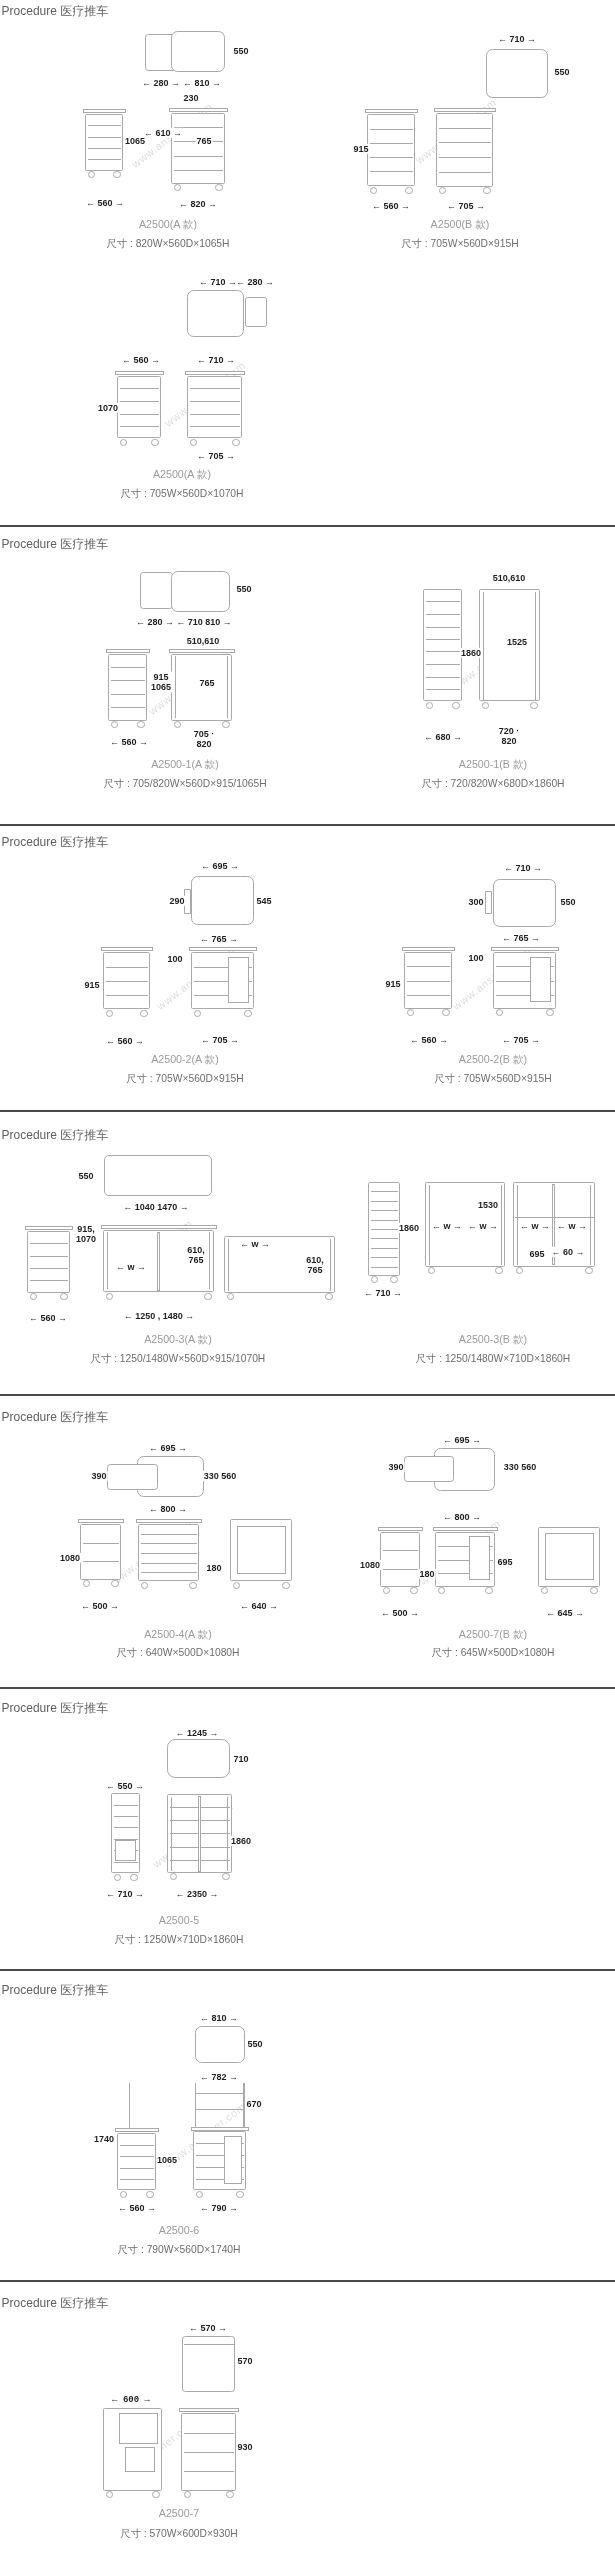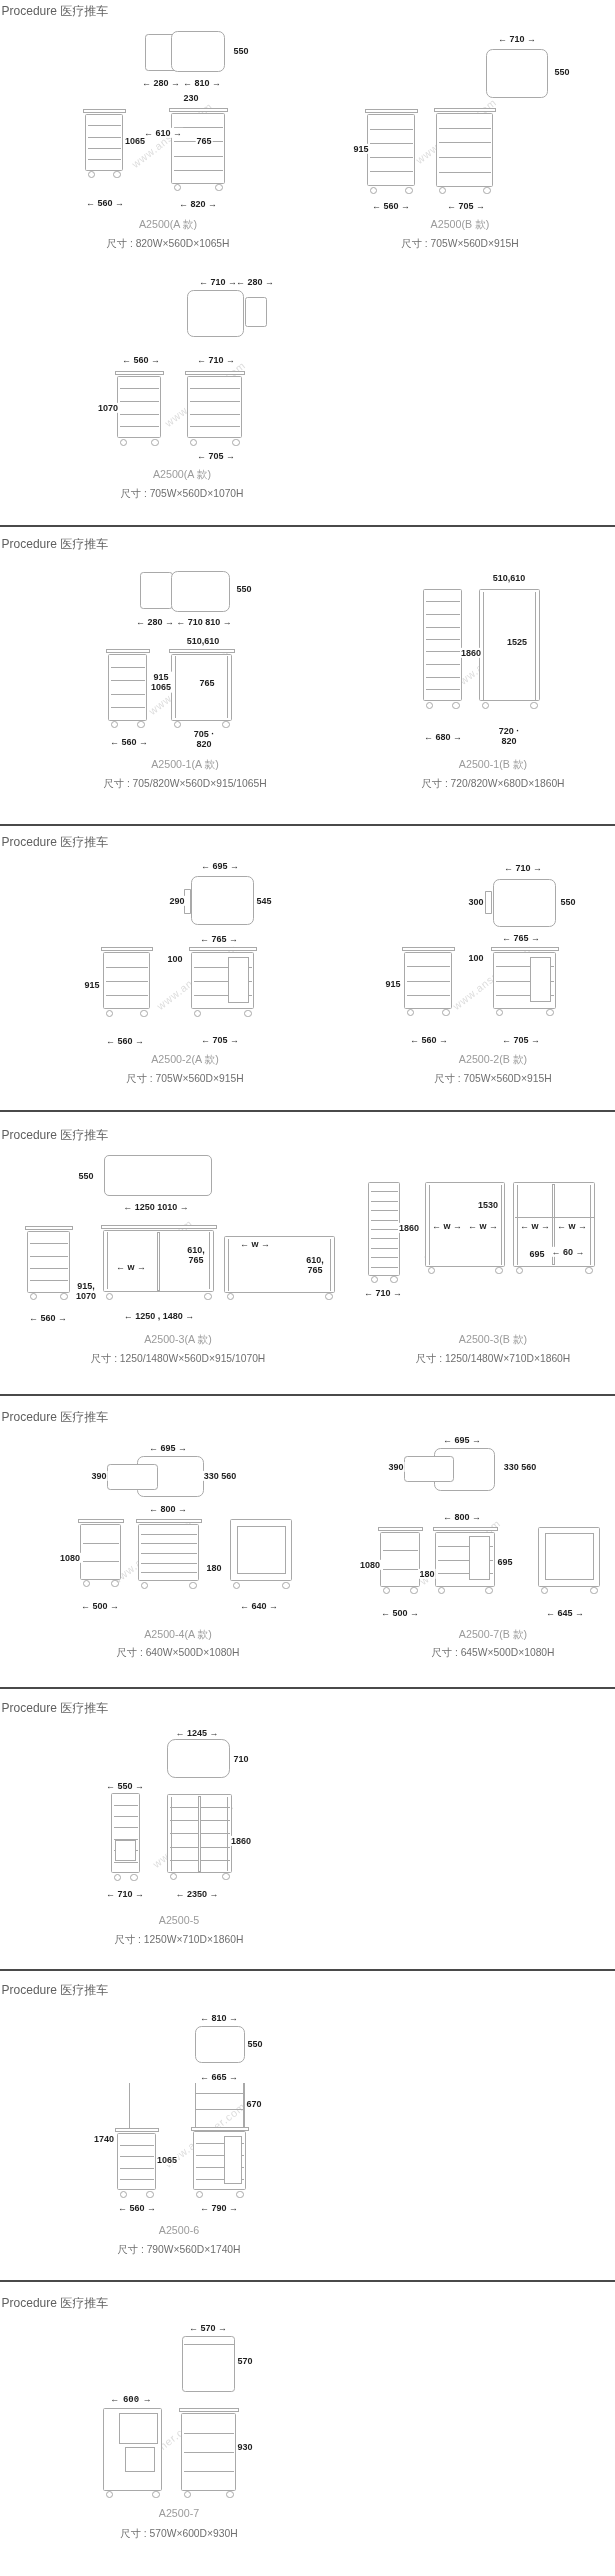--- a/index.html
+++ b/index.html
@@ -297,22 +297,22 @@
       <div class="whl" style="right: 2.5px;"></div>
     </div>
     <div class="view" style="left: 224px; top: 1236px; width: 111px; height: 64px;">
       <div class="bd" style="left: 0px; top: 0px; width: 111px; height: 57px; border-radius: 1.6px;"></div>
       <div class="ln" style="left: 4.1px; top: 2.5px; width: 0.8px; height: 52px;"></div>
       <div class="ln" style="left: 106px; top: 2.5px; width: 0.8px; height: 52px;"></div>
       <div class="whl" style="left: 2.5px;"></div>
       <div class="whl" style="right: 2.5px;"></div>
     </div>
     <div class="dim" style="left: 86px; top: 1176px;">550</div>
-    <div class="dim h" style="left: 156px; top: 1207px;">1250 1010</div>
-    <div class="dim" style="left: 86px; top: 1291px;">
+    <div class="dim h" style="left: 156px; top: 1207px;">1040 1470</div>
+    <div class="dim" style="left: 86px; top: 1234px;">
       <div class="">915,</div>
       <div class="">1070</div>
     </div>
     <div class="dim h" style="left: 131px; top: 1267px;">w</div>
     <div class="dim" style="left: 196px; top: 1255px;">
       <div class="">610,</div>
       <div class="">765</div>
     </div>
     <div class="dim h" style="left: 48px; top: 1318px;">560</div>
     <div class="dim h" style="left: 159px; top: 1316px;">1250 , 1480</div>
@@ -512,21 +512,21 @@
       <div class="ln" style="left: 2.5px; top: 60px; width: 48px; height: 0.8px;"></div>
       <div class="ln" style="left: 2.5px; top: 72px; width: 48px; height: 0.8px;"></div>
       <div class="ln" style="left: 2.5px; top: 84px; width: 48px; height: 0.8px;"></div>
       <div class="ln" style="left: 2.5px; top: 96px; width: 48px; height: 0.8px;"></div>
       <div class="bd" style="left: 31px; top: 53px; width: 18px; height: 48px;"></div>
       <div class="whl" style="left: 2.5px;"></div>
       <div class="whl" style="right: 2.5px;"></div>
     </div>
     <div class="dim h" style="left: 219px; top: 2018px;">810</div>
     <div class="dim" style="left: 255px; top: 2044px;">550</div>
-    <div class="dim h" style="left: 219px; top: 2077px;">665</div>
+    <div class="dim h" style="left: 219px; top: 2077px;">782</div>
     <div class="dim" style="left: 104px; top: 2139px;">1740</div>
     <div class="dim" style="left: 167px; top: 2160px;">1065</div>
     <div class="dim" style="left: 254px; top: 2104px;">670</div>
     <div class="dim h" style="left: 137px; top: 2208px;">560</div>
     <div class="dim h" style="left: 219px; top: 2208px;">790</div>
     <div class="cap" style="left: 179px; top: 2224px;">A2500-6</div>
     <div class="size" style="left: 179px; top: 2243px;">尺寸 : 790W×560D×1740H</div>
     <div class="hdr" style="left: 1.6px; top: 2295px;">Procedure 医疗推车</div>
     <div class="view" style="left: 182px; top: 2336px; width: 53px; height: 56px;">
       <div class="bd" style="left: 0px; top: 0px; width: 53px; height: 56px; border-radius: 3.3px;"></div>

